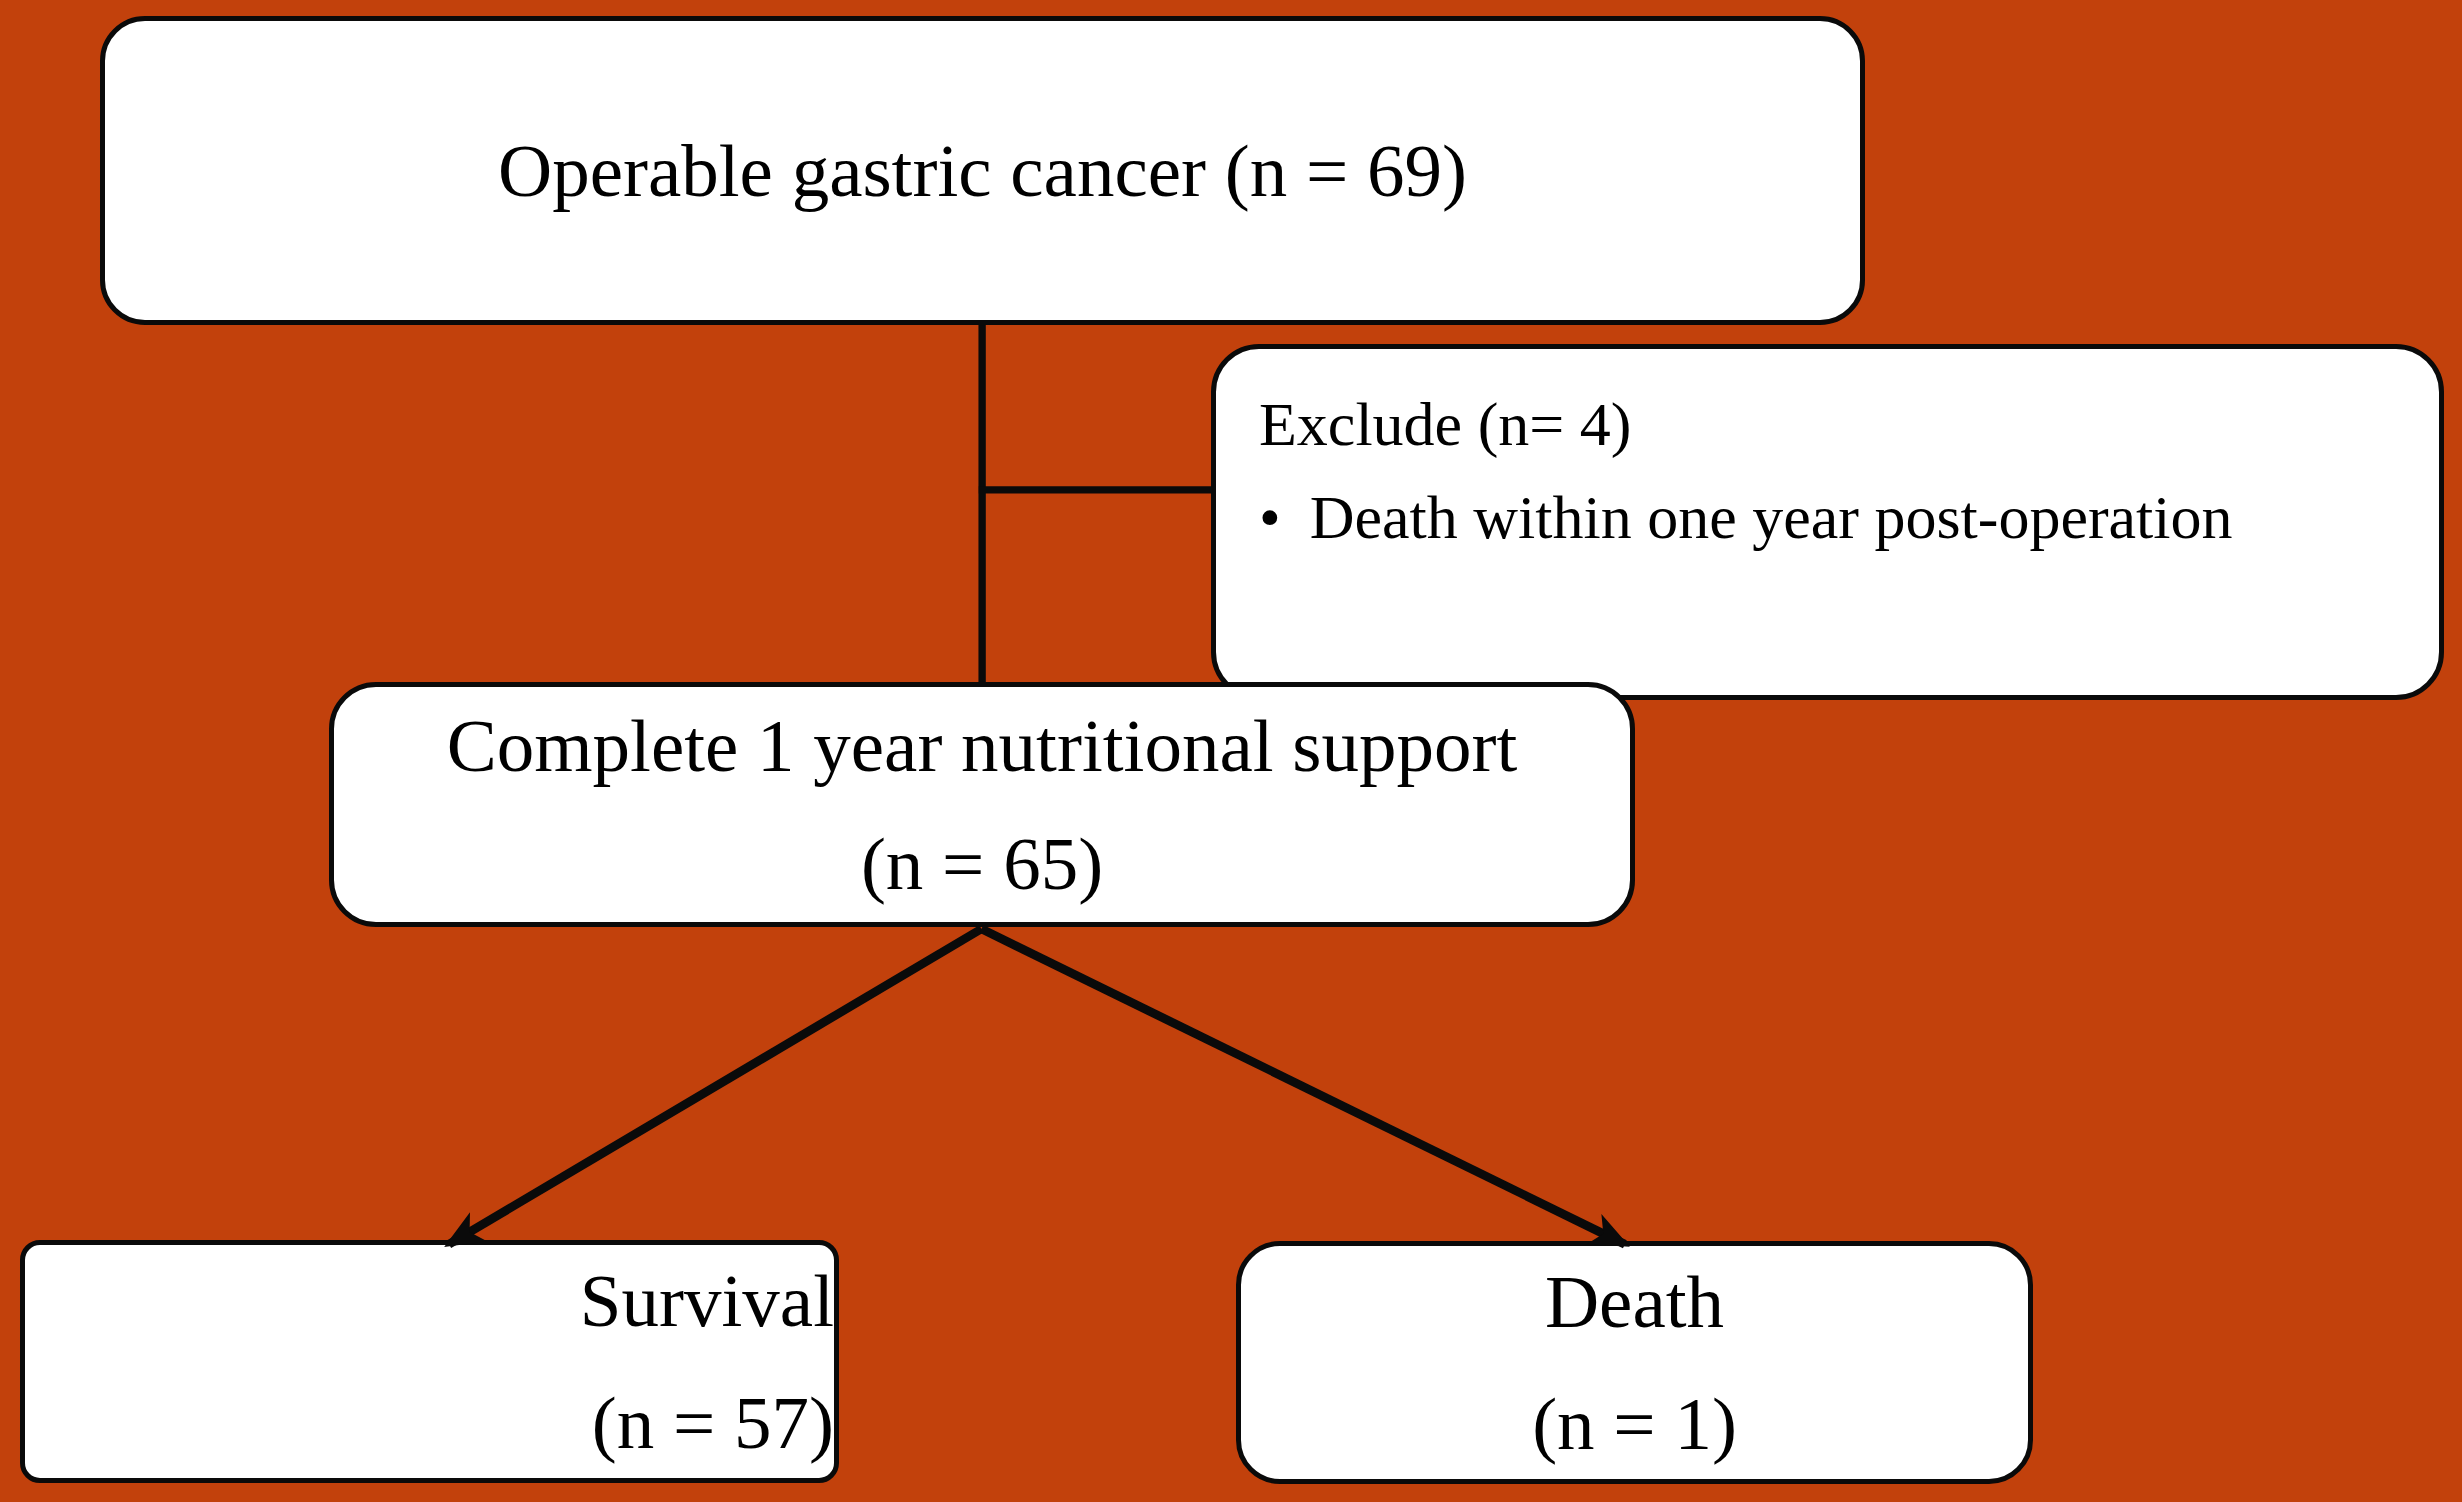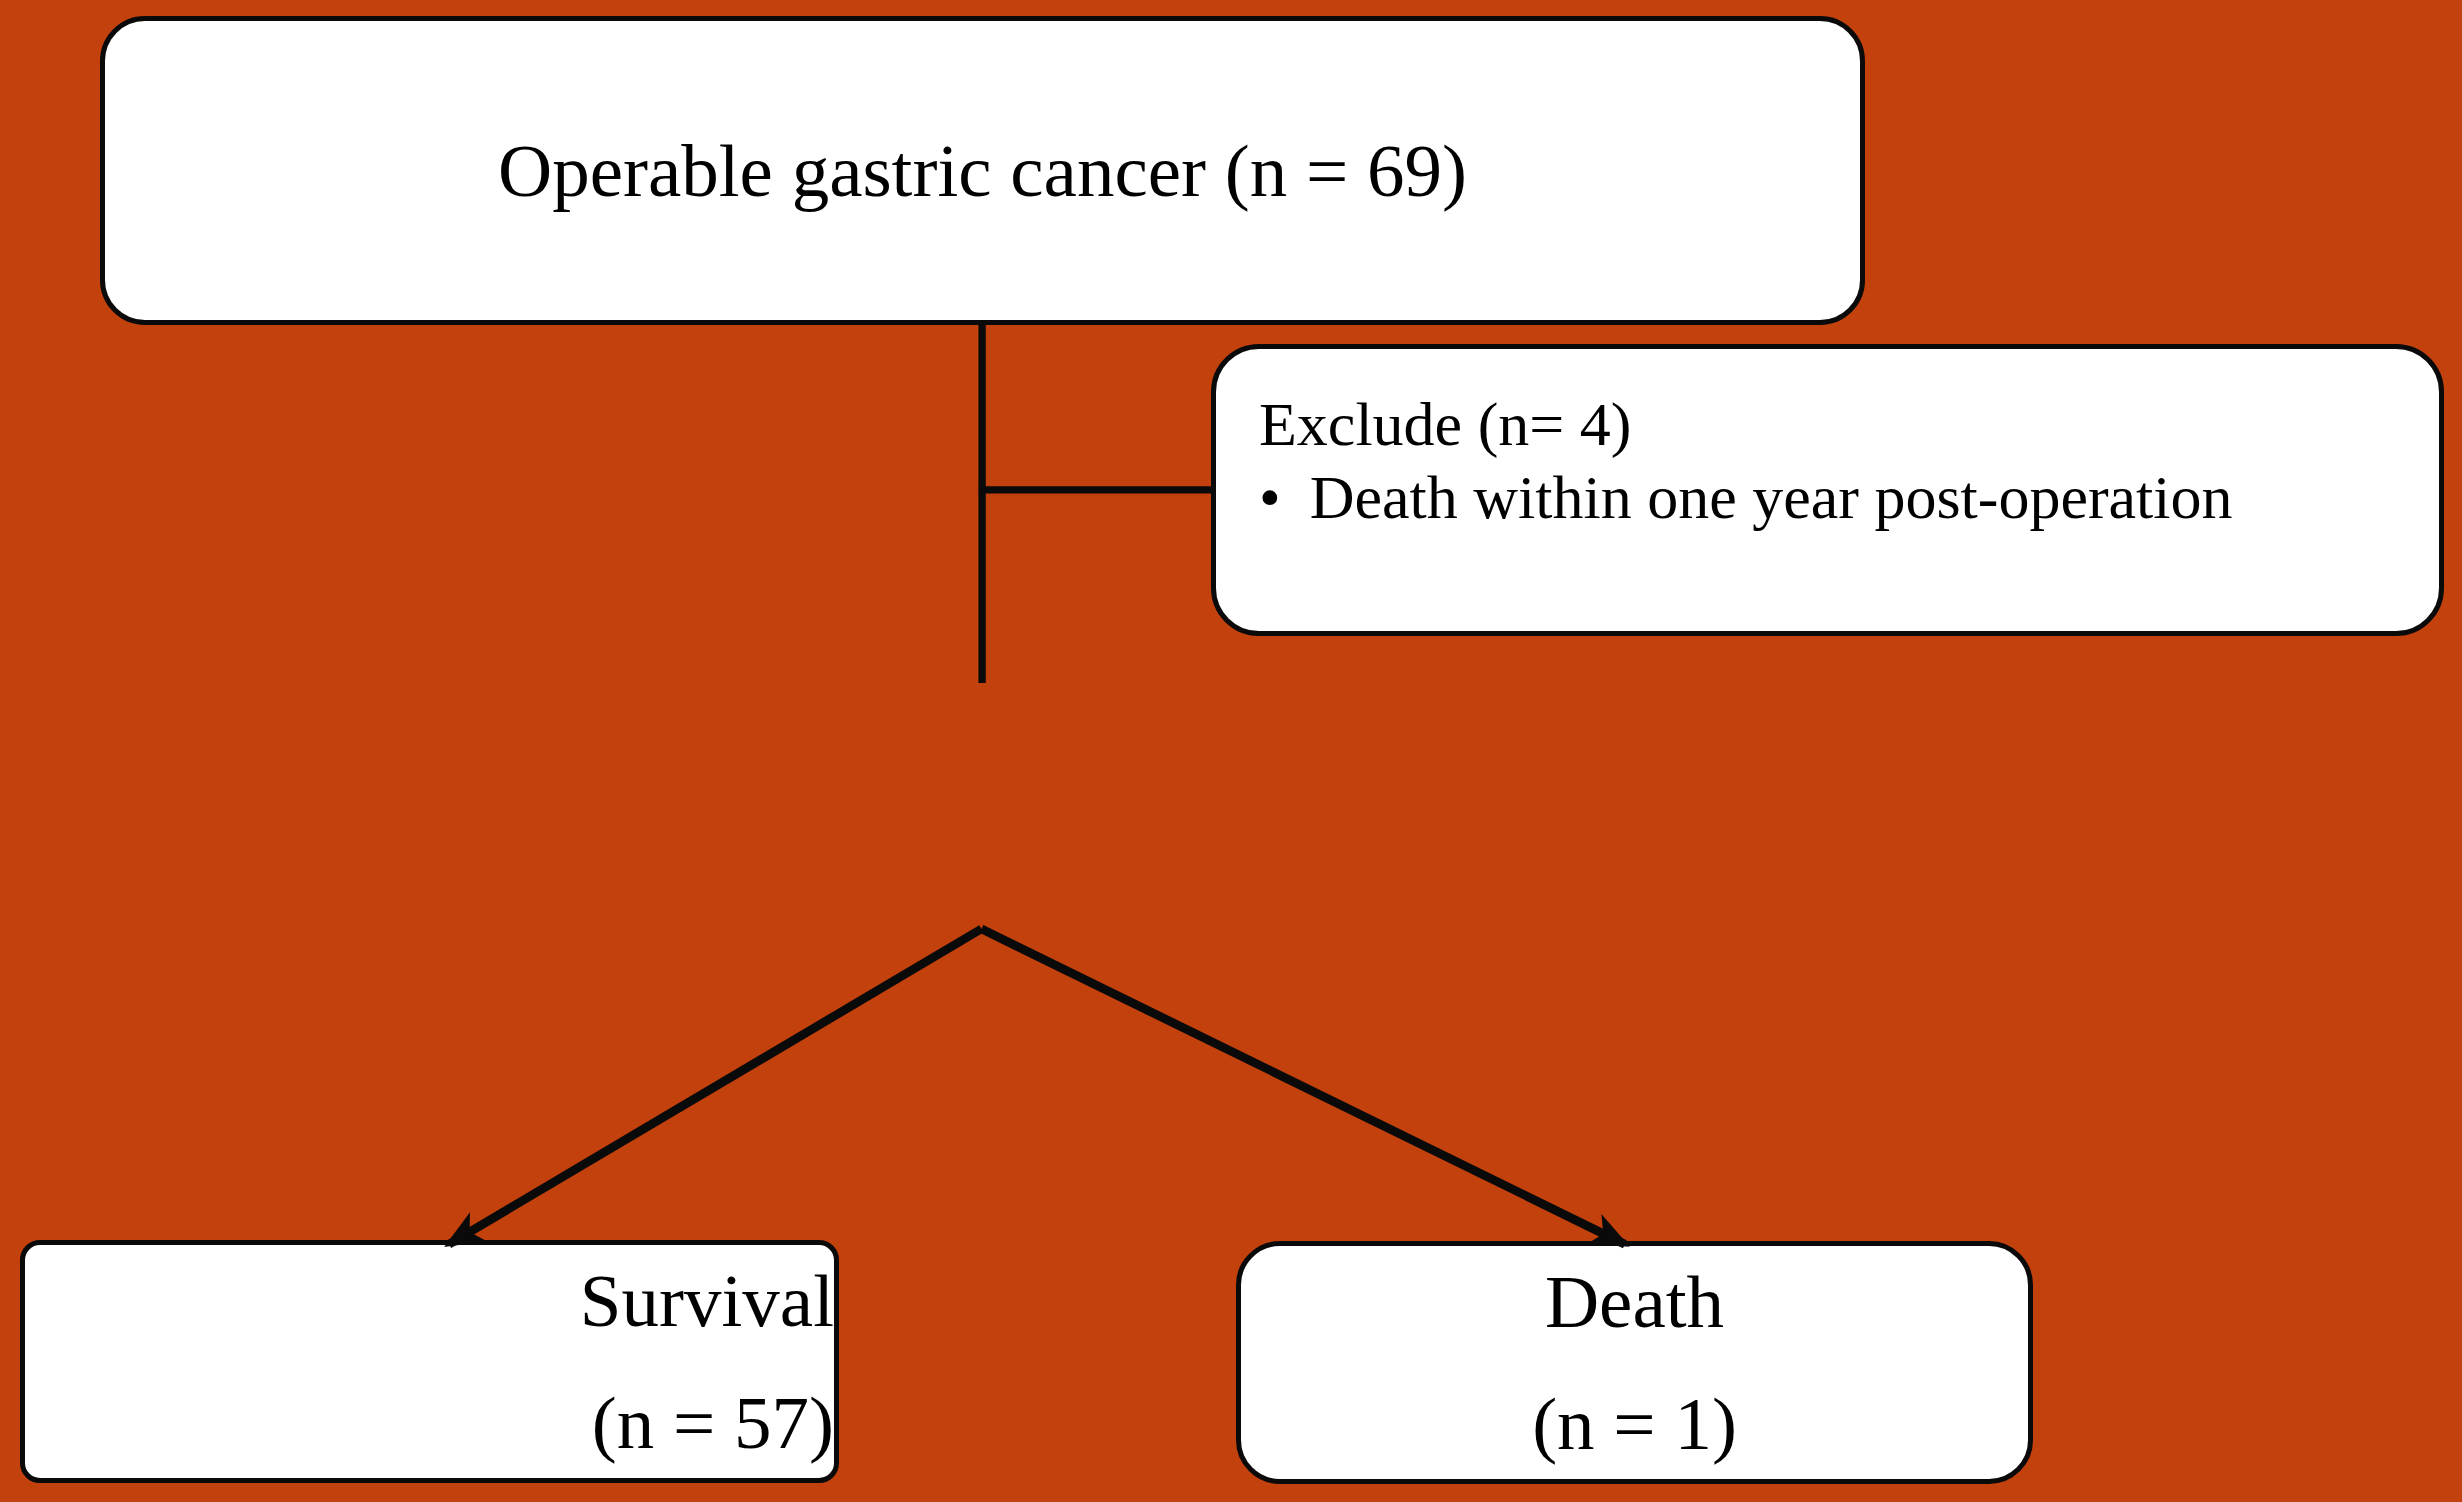--- a/index.html
+++ b/index.html
@@ -42,28 +42,29 @@
     top: 16px;
     width: 1765px;
     height: 309px;
     border-radius: 45px;
     font-size: 75px;
   }
   #node-exclude {
     left: 1211px;
     top: 344px;
     width: 1233px;
-    height: 292px;
+    height: 356px;
     border-radius: 48px;
     font-size: 62px;
     line-height: 73px;
     align-items: flex-start;
     justify-content: flex-start;
     text-align: left;
     padding: 39px 27px 0 43px;
+    gap: 20px;
   }
   #node-middle {
     left: 329px;
     top: 682px;
     width: 1306px;
     height: 245px;
     border-radius: 47px;
     font-size: 75px;
     line-height: 118px;
   }
@@ -119,20 +120,24 @@
   </div>
 
   <div class="node" id="node-exclude">
     <span>Exclude (n= 4)</span>
     <div class="bullet-row">
       <span class="bullet-glyph">•</span>
       <span class="bullet-text">Death within one year post-operation</span>
     </div>
   </div>
 
+  <div class="node" id="node-middle">
+    <span>Complete 1 year nutritional support</span>
+    <span>(n = 65)</span>
+  </div>
 
   <div class="node" id="node-survival">
     <span>Survival</span>
     <span>(n = 57)</span>
   </div>
 
   <div class="node" id="node-death">
     <span>Death</span>
     <span>(n = 1)</span>
   </div>

